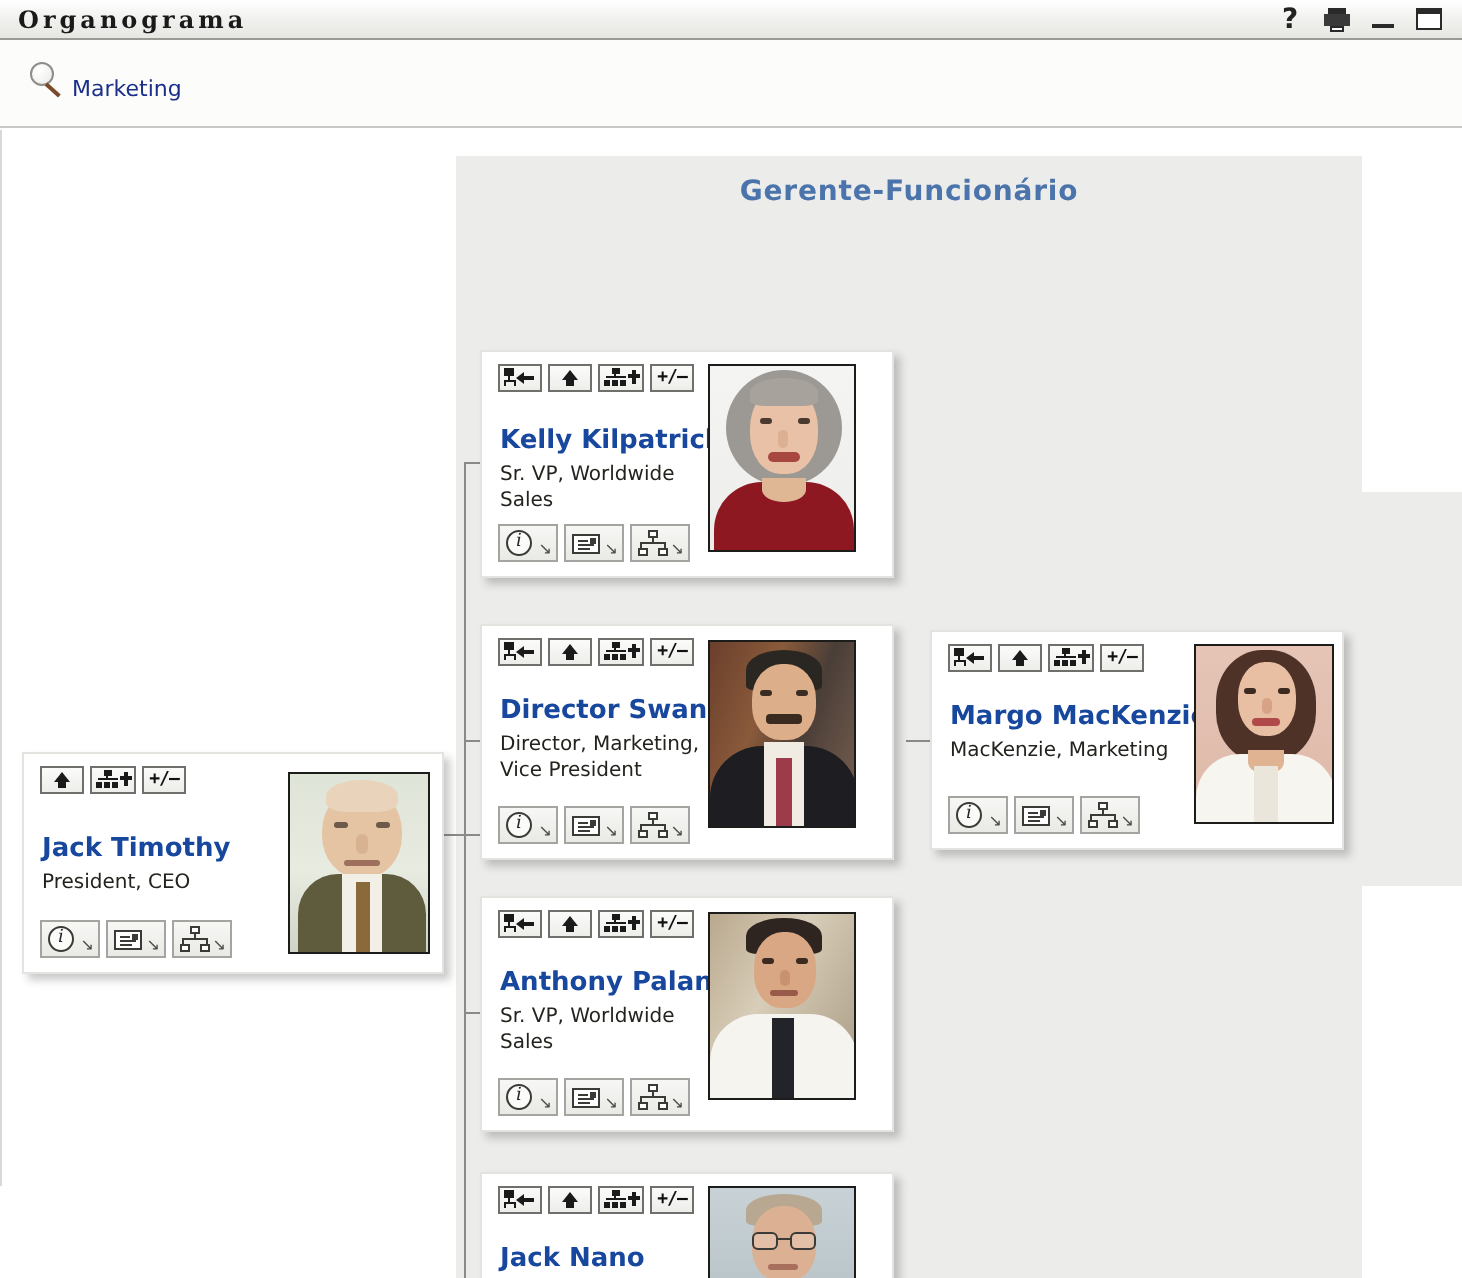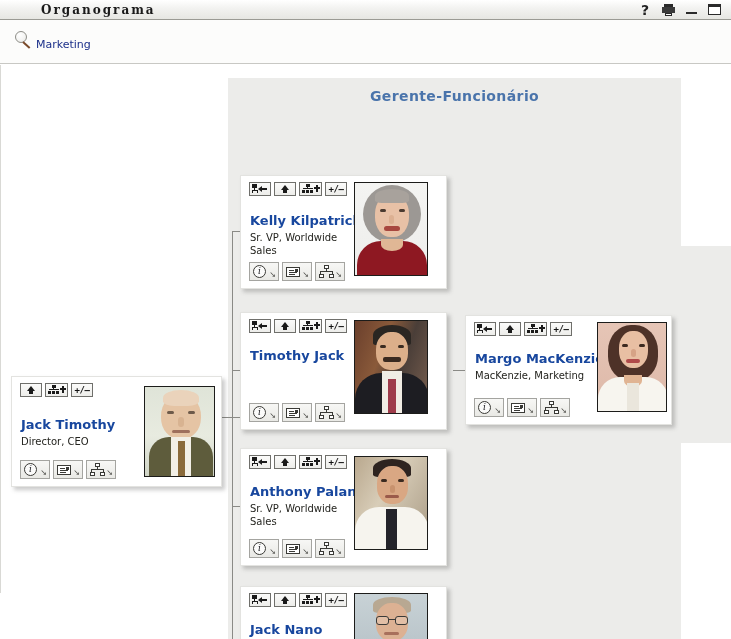--- a/index.html
+++ b/index.html
@@ -21,21 +21,20 @@
     display: flex; align-items: center;
   }
   .titlebar-title {
     font-family: "DejaVu Serif", serif;
     font-weight: bold;
     font-size: 12px;
     letter-spacing: 2px;
     color: #1a1a1a;
     padding-left: 9px;
     white-space: nowrap;
-    margin-left: 32px;
   }
   .titlebar-buttons {
     margin-left: auto;
     display: flex; align-items: center;
     gap: 9px; padding-right: 10px;
   }
   .tb-btn {
     width: 14px; height: 14px;
     display: flex; align-items: center; justify-content: center;
     cursor: pointer;
@@ -413,21 +412,21 @@
             <span class="cp-pv"></span>
               <span class="cp-ph"></span>
           </span>
         </div>
         <div class="sbtn">
           <span class="sbtn-label">+/–</span>
         </div>
       </div>
 
       <div class="person-name" style="top:40px;">Jack Timothy</div>
-      <div class="person-title" style="top:58px;">Director, CEO</div>
+      <div class="person-title" style="top:58px;">President, CEO</div>
 
       <div class="btn-row-bottom">
         <div class="abtn">
           <span class="ic-info">i</span>
           <span class="caret">↘</span>
         </div>
         <div class="abtn">
           <span class="ic-card">
             <span class="cd-l1"></span>
               <span class="cd-l2"></span>
@@ -582,21 +581,22 @@
               <span class="cp-b3"></span>
             <span class="cp-pv"></span>
               <span class="cp-ph"></span>
           </span>
         </div>
         <div class="sbtn">
           <span class="sbtn-label">+/–</span>
         </div>
       </div>
 
-      <div class="person-name" style="top:35px;">Timothy Jack</div>
+      <div class="person-name" style="top:35px;">Director Swan</div>
+      <div class="person-title" style="top:53px;">Director, Marketing, Vice President</div>
 
       <div class="btn-row-bottom">
         <div class="abtn">
           <span class="ic-info">i</span>
           <span class="caret">↘</span>
         </div>
         <div class="abtn">
           <span class="ic-card">
             <span class="cd-l1"></span>
               <span class="cd-l2"></span>

